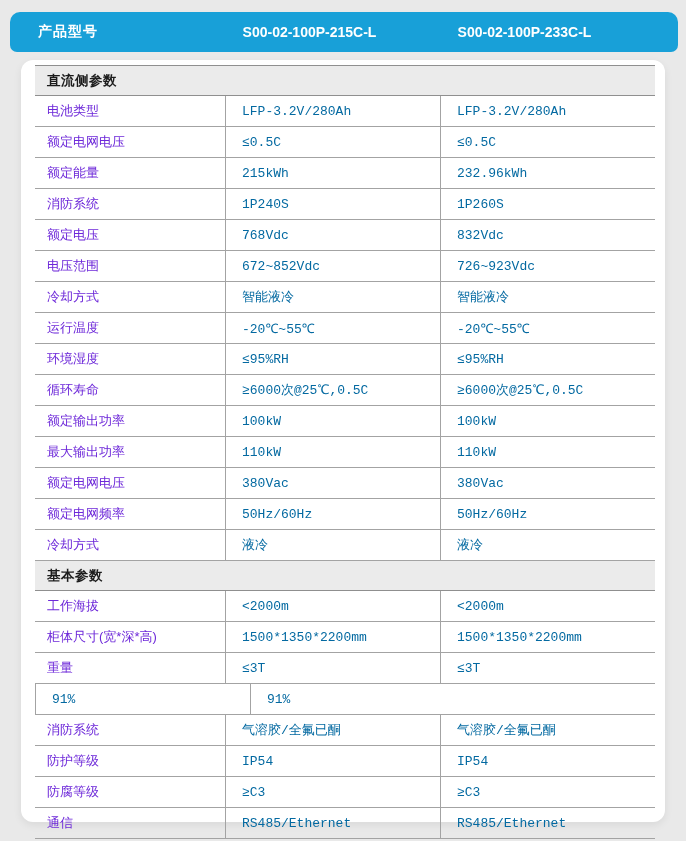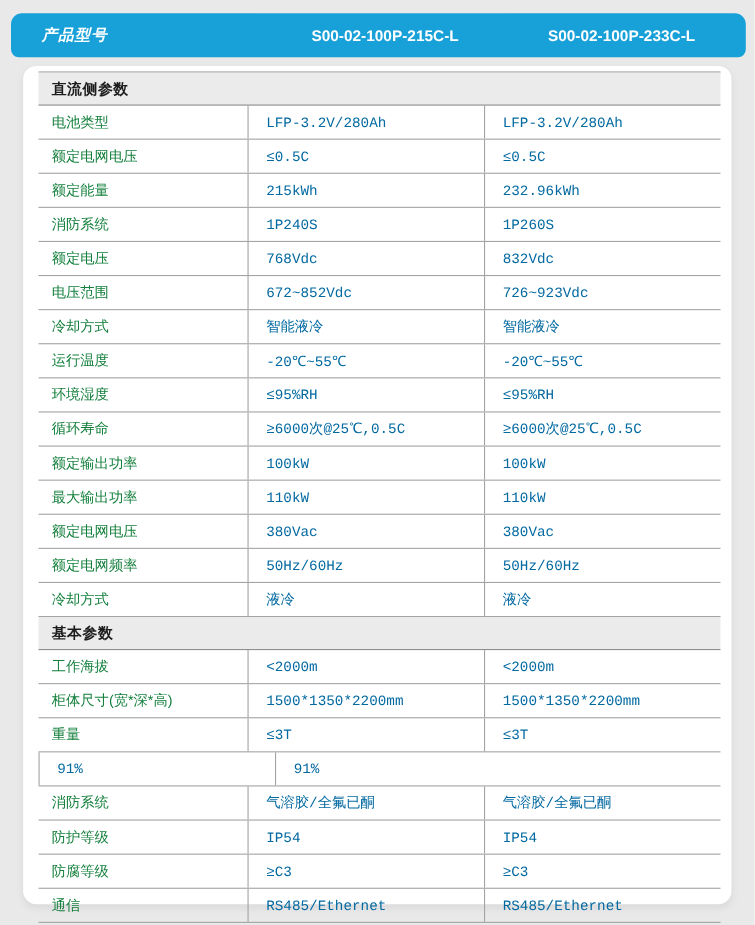--- a/index.html
+++ b/index.html
@@ -10,42 +10,42 @@
     font-family:"Liberation Sans","DejaVu Sans",sans-serif;
     overflow:hidden;
   }
   .model-bar {
     position:absolute; left:10px; top:12px; width:668px; height:40px;
     background:var(--accent,#18a0d8);
     border-radius:10px 10px 7px 7px;
     display:flex; align-items:center;
     color:#ffffff; font-weight:bold; font-size:14px;
   }
-  .bar-cell.label { width:192px; padding-left:28px; letter-spacing:1px;font-style:italic; }
-  .bar-cell.model { width:215px; text-align:right; }
+  .bar-cell.label { width:192px; padding-left:28px; letter-spacing:1px; }
+  .bar-cell.model { width:215px; text-align:center; }
   .card {
     position:absolute; left:21px; top:60px; width:644px; height:762px;
     background:#ffffff; border-radius:12px;
     box-shadow:0 3px 8px rgba(0,0,0,0.07);
     padding-left:48px;
   }
   .spec-table {
     position:absolute; left:14px; top:5px; width:620px;
     border-top:1px solid #8f8f8f;
   }
   .sec-title {
     height:30px; line-height:29px;
     background:var(--section-bg,#ebebeb);
     border-bottom:1px solid #8f8f8f;
     font-weight:bold; font-size:13.5px; color:#1c1c1c;
     padding-left:12px; letter-spacing:0.5px;
   }
   .trow { display:flex; height:31px; border-bottom:1px solid var(--border,#a3a3a3); }
   .cell { display:flex; align-items:center; font-size:13px; color:#3a3a3a; overflow:hidden; white-space:nowrap; }
-  .cell.lab { width:190px; padding-left:12px; color:#15803d; }
+  .cell.lab { width:190px; padding-left:12px; color:#6d28d9; }
   .cell.val { width:215px; padding-left:16px; border-left:1px solid var(--border,#a3a3a3); color:#0369a1;font-family:Liberation Mono, monospace; }
 </style>
 </head>
 <body>
 
 <div class="page">
 
   <header class="model-bar">
     <div class="bar-cell label">产品型号</div>
     <div class="bar-cell model">S00-02-100P-215C-L</div>

